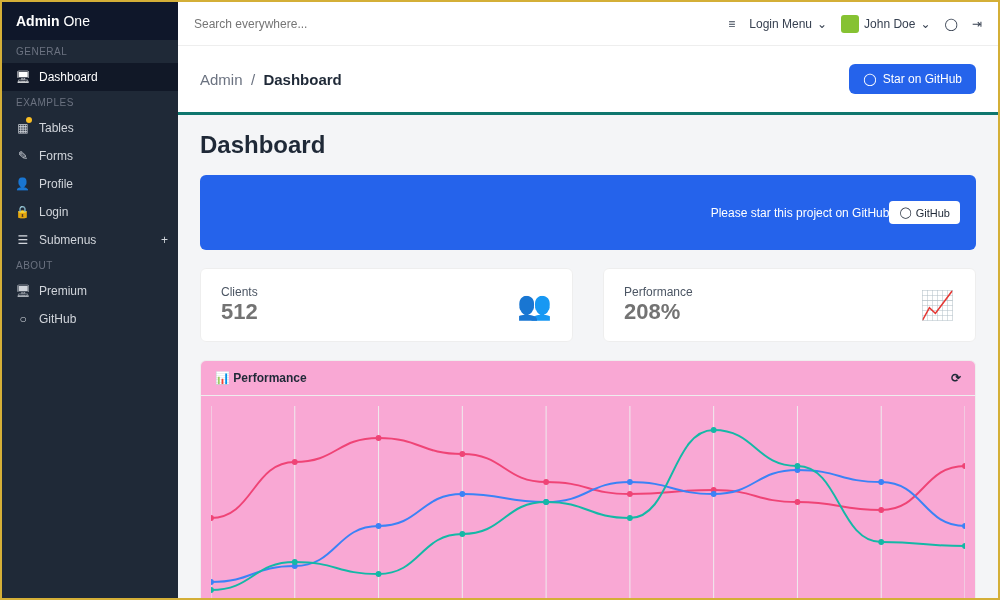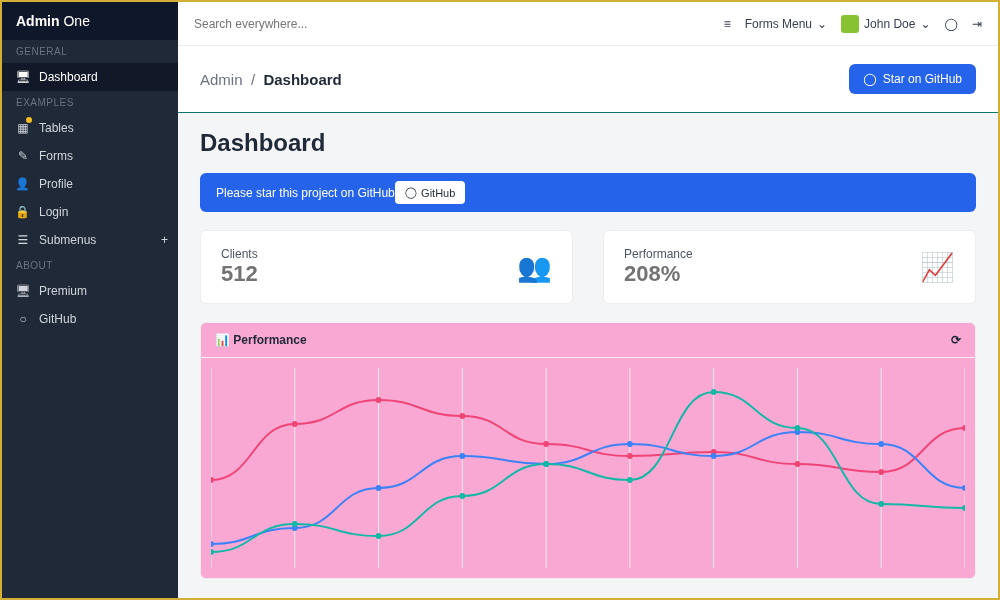--- a/index.html
+++ b/index.html
@@ -12,27 +12,27 @@
 .nav-item { display: flex; align-items: center; padding: 7px 14px; font-size: 12px; color: #d1d5db; cursor: pointer; gap: 9px; position: relative; }
 .nav-item.active { background: #111827; color: #fff; }
 .nav-item .plus { position: absolute; right: 10px; }
 .nav-icon { width: 14px; display: inline-flex; justify-content: center; }
 .dot { position: absolute; top: 3px; left: 24px; width: 6px; height: 6px; background: #fbbf24; border-radius: 50%; }
 .main { flex: 1; display: flex; flex-direction: column; overflow: hidden; }
 .topbar { background: #fff; height: 44px; display: flex; padding: 0 16px; border-bottom: 1px solid #eee; gap: 14px; }
 .search { flex: 1; border: none; font-size: 12px; color: #999; outline: none; }
 .topbar-item { display: flex; align-items: center; gap: 5px; font-size: 12px; color: #374151; cursor: pointer; }
 .avatar { width: 18px; height: 18px; background: #86c232; border-radius: 3px; }
-.crumb-row { background: #fff; padding: 18px 22px; display: flex; align-items: center; justify-content: space-between; border-bottom: 1px solid #0f766e; }
+.crumb-row { background: #fff; padding: 18px 22px; display: flex; align-items: center; justify-content: space-between; border-bottom: 3px solid #0f766e; }
 .crumb { font-size: 15px; color: #6b7280; }
 .crumb b { color: #1f2937; font-weight: 700; }
 .btn-blue { background: #2563eb; color: #fff; padding: 8px 14px; border-radius: 6px; font-size: 12px; border: none; cursor: pointer; display: flex; align-items: center; gap: 6px; }
 .content { padding: 16px 22px; overflow: auto; flex: 1; }
 .page-title { font-size: 24px; font-weight: 700; color: #1f2937; margin-bottom: 16px; }
-.banner { background: #2563eb; color: #fff; padding: 8px 16px; border-radius: 6px; display: flex; align-items: center; justify-content: flex-start; font-size: 12px; margin-bottom: 18px; }
+.banner { background: #2563eb; color: #fff; padding: 26px 16px; border-radius: 6px; display: flex; align-items: center; justify-content: flex-end; font-size: 12px; margin-bottom: 18px; }
 .banner-btn { background: #fff; color: #1f2937; padding: 5px 10px; border-radius: 4px; font-size: 11px; border: none; cursor: pointer; display: flex; align-items: center; gap: 4px; }
 .stats { display: flex; gap: 30px; margin-bottom: 18px; }
 .stat-card { flex: 1; background: #fff; border-radius: 6px; padding: 16px 20px; display: flex; justify-content: space-between; align-items: center; border: 1px solid #eee; }
 .stat-label { font-size: 12px; color: #4b5563; }
 .stat-value { font-size: 22px; font-weight: 700; color: #737373; }
 .stat-icon { font-size: 28px; }
 .chart-card { background: #f9a8d4; border-radius: 6px; border: 1px solid #eee; }
 .chart-head { padding: 10px 14px; font-size: 12px; font-weight: 700; color: #1f2937; display: flex; justify-content: space-between; align-items: center; border-bottom: 1px solid #eee; }
 .chart-body { height: 220px; position: relative; padding: 10px; }
 svg.chart { width: 100%; height: 100%; }
@@ -86,21 +86,21 @@
           <span class="nav-icon">○</span>
           <span>GitHub</span>
         </div>
       </div>
   </div>
   <div class="main">
     <div class="topbar">
       <input class="search" placeholder="Search everywhere..." style="">
       <div class="topbar-item">≡</div>
       <div class="topbar-item">
-          <span>Forms Menu</span> 
+          <span>Login Menu</span> 
           <span>⌄</span>
         </div>
       <div class="topbar-item">
           <span class="avatar"></span>
           <span>John Doe</span> 
           <span>⌄</span>
         </div>
       <div class="topbar-item">◯</div>
       <div class="topbar-item">⇥</div>
     </div>

